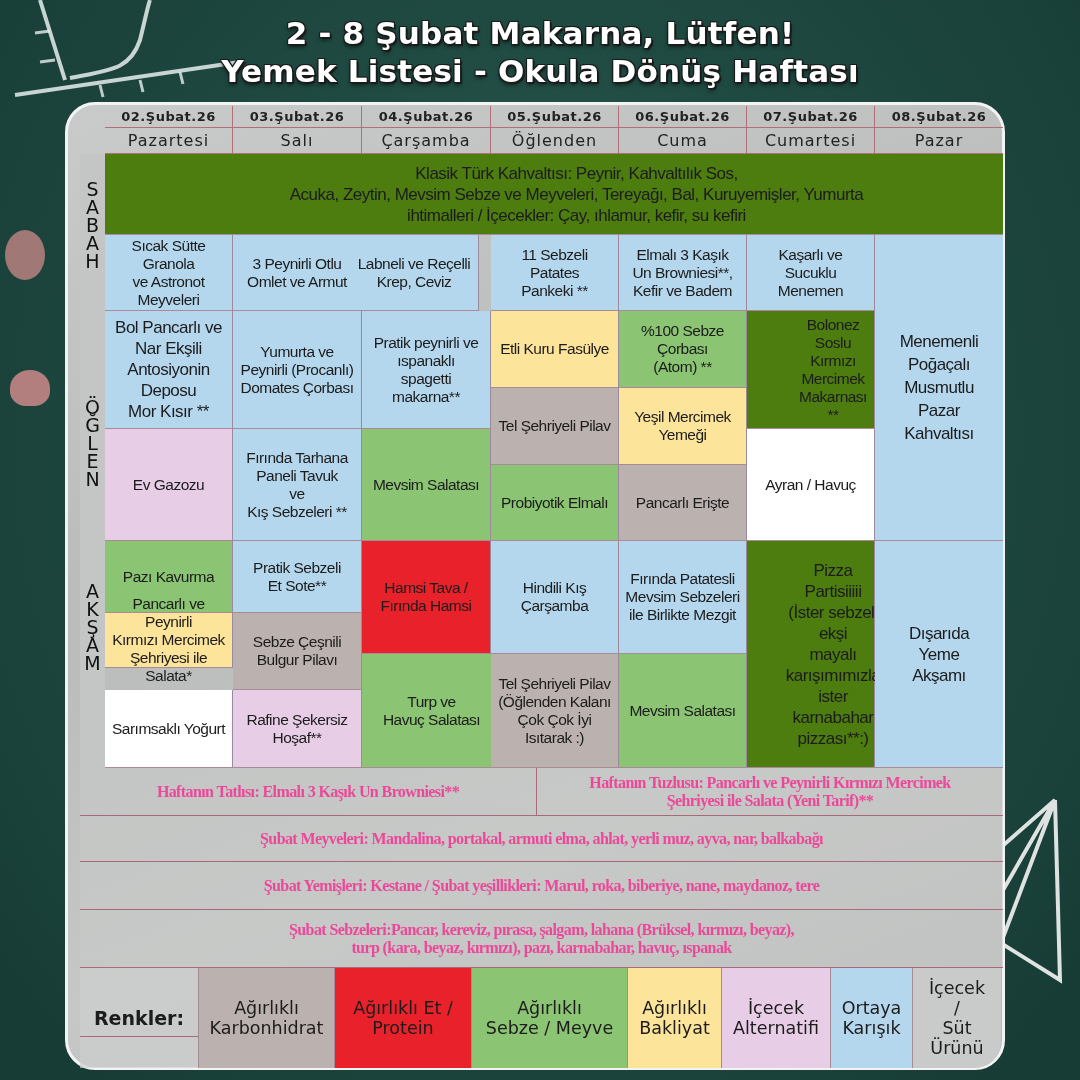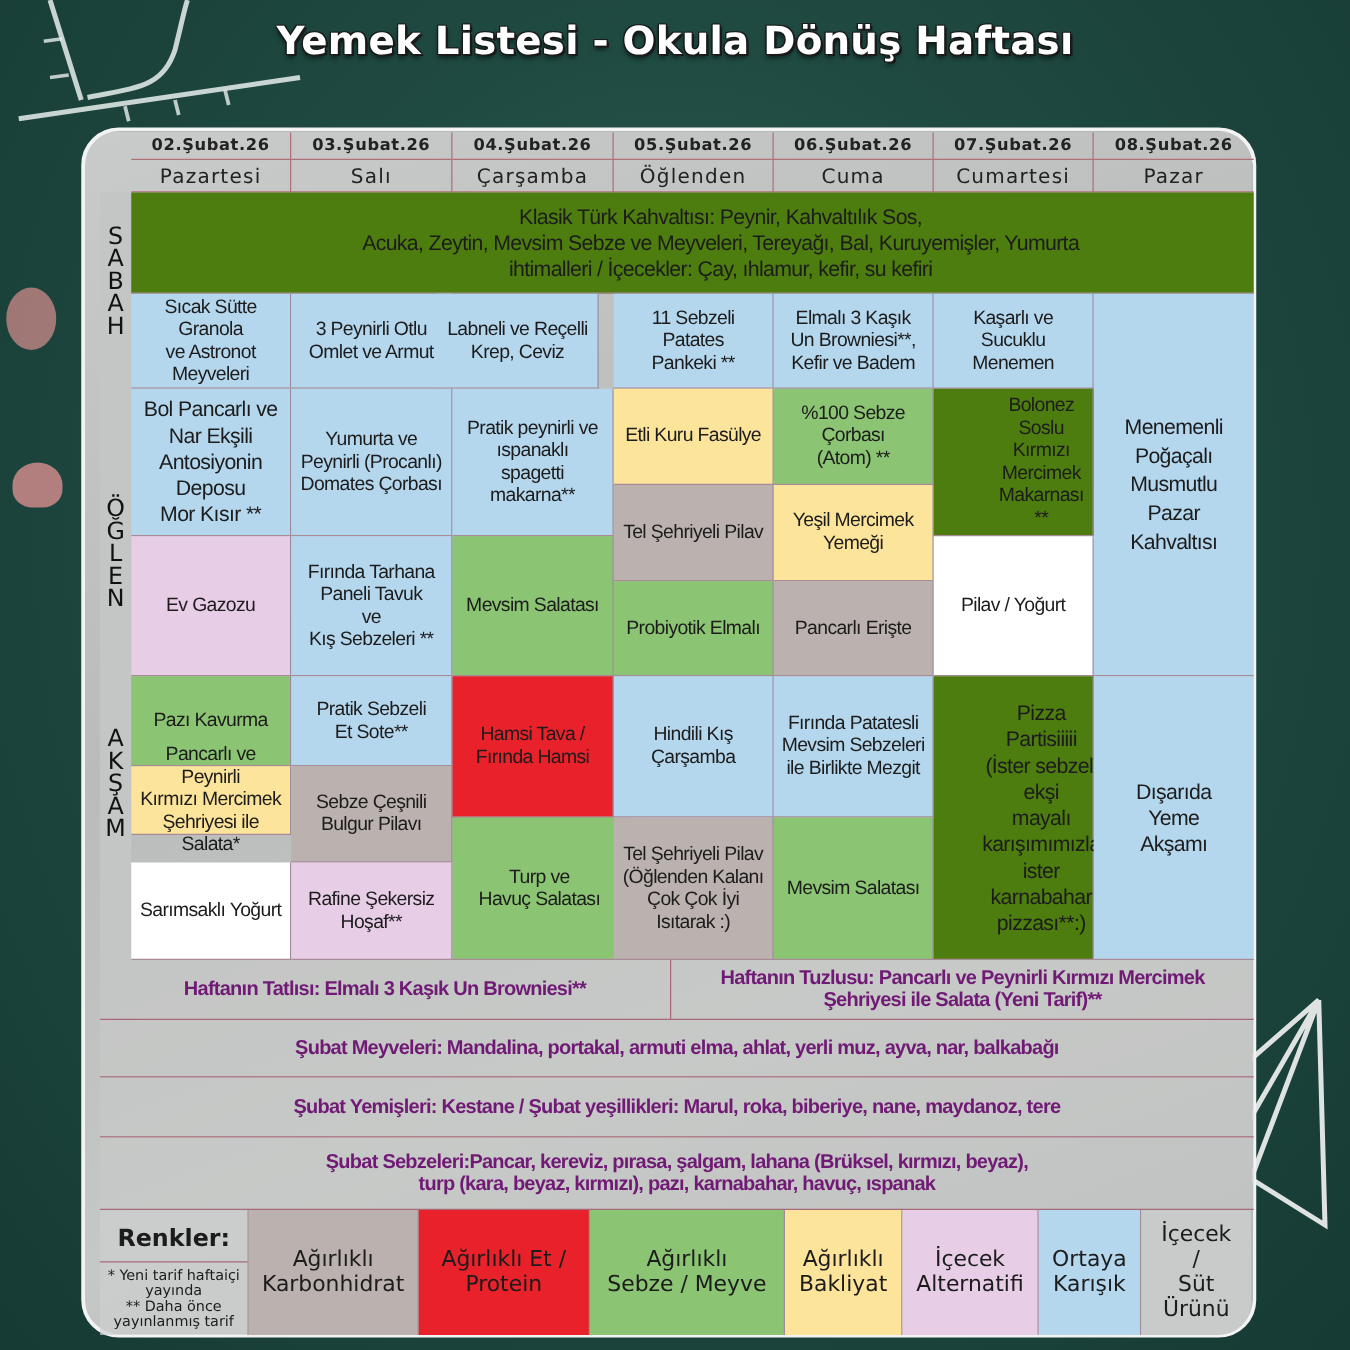--- a/index.html
+++ b/index.html
@@ -33,22 +33,22 @@
   .hdr-day { font-family:"DejaVu Sans", sans-serif; font-size:16px; letter-spacing:1px; color:#222; border-right:1px solid #b0707a; border-bottom:1px solid #b0707a; }
   .side-label {
     position:absolute; left:80px; width:25px; text-align:center;
     font-family:"DejaVu Sans", sans-serif; font-size:19px; line-height:18px; color:#111;
     white-space:pre-line;
   }
   .sidebar-strip { position:absolute; left:80px; top:154px; width:25px; height:614px; background:#c4c6c5; }
   .bottom-row {
     position:absolute; left:80px; width:923px; box-sizing:border-box;
     display:flex; align-items:center; justify-content:center; text-align:center;
-    font-family:Liberation Sans, sans-serif; font-weight:bold; font-size:16px; line-height:18px;
-    letter-spacing:-0.6px; color:#701a75; border-bottom:1.5px solid #a86a78; white-space:pre-line;
+    font-family:Liberation Serif, serif; font-weight:bold; font-size:16px; line-height:18px;
+    letter-spacing:-0.6px; color:#ec4899; border-bottom:1.5px solid #a86a78; white-space:pre-line;
     background: rgba(200,202,201,0.55);
   }
   .legend {
     position:absolute; box-sizing:border-box; top:968px; height:100px;
     display:flex; align-items:center; justify-content:center; text-align:center;
     font-family:"DejaVu Sans", sans-serif; font-size:17.5px; line-height:20px; color:#1c1c1c;
     white-space:pre-line; border-right:1px solid #a38c98;
   }
   .c-blue { background:#b4d7ee; }
   .c-lblue { background:#4d7c0f;padding-left:48px; }
@@ -68,20 +68,21 @@
   <path d="M70 78 C110 70 130 70 140 40 C145 20 148 5 150 0" stroke="#e8eeec" stroke-width="4" fill="none" opacity="0.85"></path>
   <path d="M35 33 L50 31 M40 62 L55 60 M100 85 L103 97 M140 80 L143 92 M180 72 L183 84" stroke="#e8eeec" stroke-width="3" opacity="0.8"></path>
 </svg>
 <svg class="chalk" style="left:885;top:790" width="190" height="200" viewBox="0 0 190 200">
   <path d="M170 10 L10 150 L95 140 Z M95 140 L100 195 L170 10 M95 140 L175 190 L170 10" stroke="#f4f4f4" stroke-width="4" fill="none" opacity="0.9"></path>
 </svg>
 <div class="chalk" style="left:10px;top:370px;width:40px;height:36px;background:#d98e8e;border-radius:50% 50% 40% 40%;opacity:0.8"></div>
 <div class="chalk" style="left:5px;top:230px;width:40px;height:50px;background:#d98e8e;border-radius:50%;opacity:0.7"></div>
 
 <div class="title">
+  <div>2 - 8 Şubat Makarna, Lütfen!</div>
   <div>Yemek Listesi - Okula Dönüş Haftası</div>
 </div>
 
 <div class="panel"></div>
 
 <div id="grid">
 
   <div class="cell hdr-date" style="left:105px;top:106px;width:128px;height:22px">02.Şubat.26</div>
   <div class="cell hdr-date" style="left:233px;top:106px;width:129px;height:22px">03.Şubat.26</div>
   <div class="cell hdr-date" style="left:362px;top:106px;width:129px;height:22px">04.Şubat.26</div>
@@ -170,21 +171,21 @@
   <div class="cell c-green" style="left:619px;top:311px;width:128px;height:77px">%100 Sebze
 Çorbası
 (Atom) **</div>
   <div class="cell c-yellow" style="left:619px;top:388px;width:128px;height:77px">Yeşil Mercimek
 Yemeği</div>
   <div class="cell c-gray" style="left:619px;top:465px;width:128px;height:76px">Pancarlı Erişte</div>
 
   <div class="cell c-lblue" style="left:747px;top:311px;width:128px;height:118px">Bolonez Soslu
 Kırmızı Mercimek
 Makarnası **</div>
-  <div class="cell c-white" style="left:747px;top:429px;width:128px;height:112px">Pilav / Yoğurt</div>
+  <div class="cell c-white" style="left:747px;top:429px;width:128px;height:112px">Ayran / Havuç</div>
 
   <div class="cell c-green" style="left:105px;top:541px;width:128px;height:72px">Pazı Kavurma</div>
   <div class="cell c-yellow" style="left:105px;top:613px;width:128px;height:55px">Pancarlı ve Peynirli
 Kırmızı Mercimek
 Şehriyesi ile Salata*</div>
   <div class="cell c-white" style="left:105px;top:690px;width:128px;height:78px">Sarımsaklı Yoğurt</div>
 
   <div class="cell c-blue" style="left:233px;top:541px;width:129px;height:72px">Pratik Sebzeli
 Et Sote**</div>
   <div class="cell c-gray" style="left:233px;top:613px;width:129px;height:77px">Sebze Çeşnili
@@ -227,24 +228,20 @@
     <div style="flex:1;text-align:center;white-space:pre-line">Haftanın Tuzlusu: Pancarlı ve Peynirli Kırmızı Mercimek
 Şehriyesi ile Salata (Yeni Tarif)**</div>
   </div>
   <div class="bottom-row" style="top:816px;height:46px">Şubat Meyveleri: Mandalina, portakal, armuti elma, ahlat, yerli muz, ayva, nar, balkabağı</div>
   <div class="bottom-row" style="top:862px;height:48px">Şubat Yemişleri: Kestane / Şubat yeşillikleri: Marul, roka, biberiye, nane, maydanoz, tere</div>
   <div class="bottom-row" style="top:910px;height:58px">Şubat Sebzeleri:Pancar, kereviz, pırasa, şalgam, lahana (Brüksel, kırmızı, beyaz),
 turp (kara, beyaz, kırmızı), pazı, karnabahar, havuç, ıspanak</div>
 
   <div class="legend" style="left:80px;width:119px;flex-direction:column;background:rgba(205,207,206,0.7)">
     <div style="font-size:19px;font-weight:bold;height:36px;line-height:36px;border-bottom:1px solid #a86a78;width:100%">Renkler:</div>
-    <div style="font-size:11.5px;line-height:12.5px;padding-top:4px">* Yeni tarif haftaiçi
-yayında
-** Daha önce
-yayınlanmış tarif</div>
   </div>
   <div class="legend c-gray" style="left:199px;width:136px">Ağırlıklı
 Karbonhidrat</div>
   <div class="legend c-red" style="left:335px;width:137px">Ağırlıklı Et /
 Protein</div>
   <div class="legend c-green" style="left:472px;width:156px">Ağırlıklı
 Sebze / Meyve</div>
   <div class="legend c-yellow" style="left:628px;width:94px">Ağırlıklı
 Bakliyat</div>
   <div class="legend c-pink" style="left:722px;width:109px">İçecek

